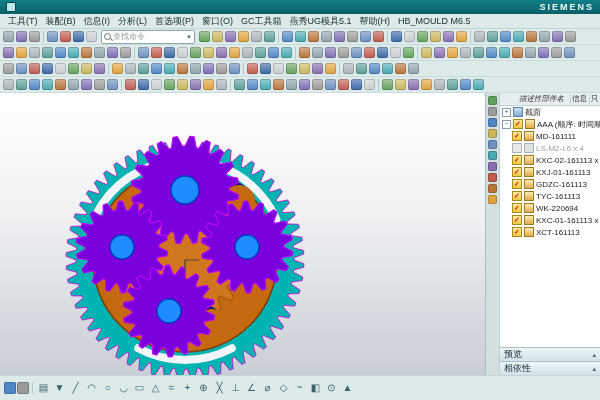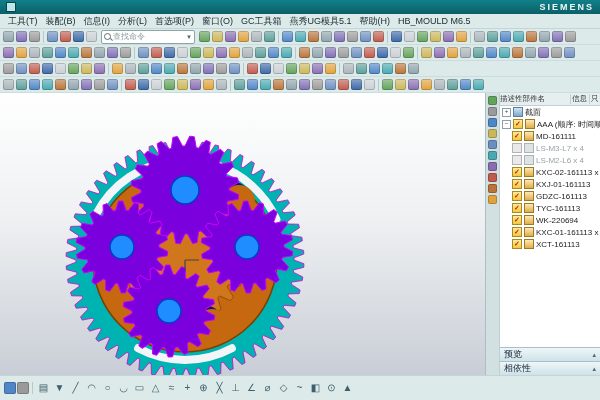--- a/index.html
+++ b/index.html
@@ -43,21 +43,21 @@
           display:flex;flex-direction:column;align-items:center;padding-top:2px;}
   .rs-icon{width:9px;height:9px;flex:none;margin:1px 0;border-radius:2px;
            box-shadow:inset 0 0 0 1px rgba(0,0,0,.2);}
   .pcol{flex:1;display:flex;flex-direction:column;min-width:0;}
   .phead{height:13px;flex:none;display:flex;align-items:center;gap:3px;padding:0 3px;
          background:linear-gradient(#eaf3f5,#cfe0e4);border-bottom:1px solid #b7cace;
          font-size:8px;font-weight:bold;color:#213;white-space:nowrap;overflow:hidden;}
   .phicon{width:8px;height:8px;flex:none;background:linear-gradient(#ffd98a,#e09b2d);border:1px solid #96702a;}
   .pcols{height:12px;flex:none;display:flex;align-items:center;background:#e6eef0;
          border-bottom:1px solid #c0d0d4;font-size:7.5px;color:#333;}
-  .pcols .c1{flex:1;padding-left:0;white-space:nowrap;overflow:hidden;}
+  .pcols .c1{flex:1;padding-left:19px;white-space:nowrap;overflow:hidden;font-style:italic;}
   .pcols .c2{width:17px;flex:none;border-left:1px solid #c0d0d4;padding-left:1px;white-space:nowrap;overflow:hidden;}
   .pcols .c3{width:9px;flex:none;border-left:1px solid #c0d0d4;padding-left:1px;overflow:hidden;}
   .tree{flex:1;background:#fff;overflow:hidden;min-height:0;}
   .trow{display:flex;align-items:center;height:12px;gap:2px;padding-left:2px;
         white-space:nowrap;overflow:hidden;font-size:8px;color:#222;}
   .trow.child{padding-left:12px;}
   .trow .lbl.dim{color:#9aa2a6;}
   .expander{width:7px;height:7px;flex:none;border:1px solid #8aa0a6;background:#fff;
             font-size:6px;line-height:5px;text-align:center;color:#345;}
   .chk{width:8px;height:8px;flex:none;border:1px solid #a98a1d;text-align:center;
@@ -328,25 +328,20 @@
             <div class="trow">
               <span class="expander">−</span>
               <span class="chk">✓</span>
               <span class="picon"></span>
               <span class="lbl">AAA (顺序: 时间顺序)</span>
             </div>
             <div class="trow child">
               <span class="chk">✓</span>
               <span class="picon"></span>
               <span class="lbl">MD-161111</span>
-            </div>
-            <div class="trow child">
-              <span class="chk dim"></span>
-              <span class="picon dim"></span>
-              <span class="lbl dim">LS-M3-L7 x 4</span>
             </div>
             <div class="trow child">
               <span class="chk dim"></span>
               <span class="picon dim"></span>
               <span class="lbl dim">LS-M2-L6 x 4</span>
             </div>
             <div class="trow child">
               <span class="chk">✓</span>
               <span class="picon"></span>
               <span class="lbl">KXC-02-161113 x 4</span>

